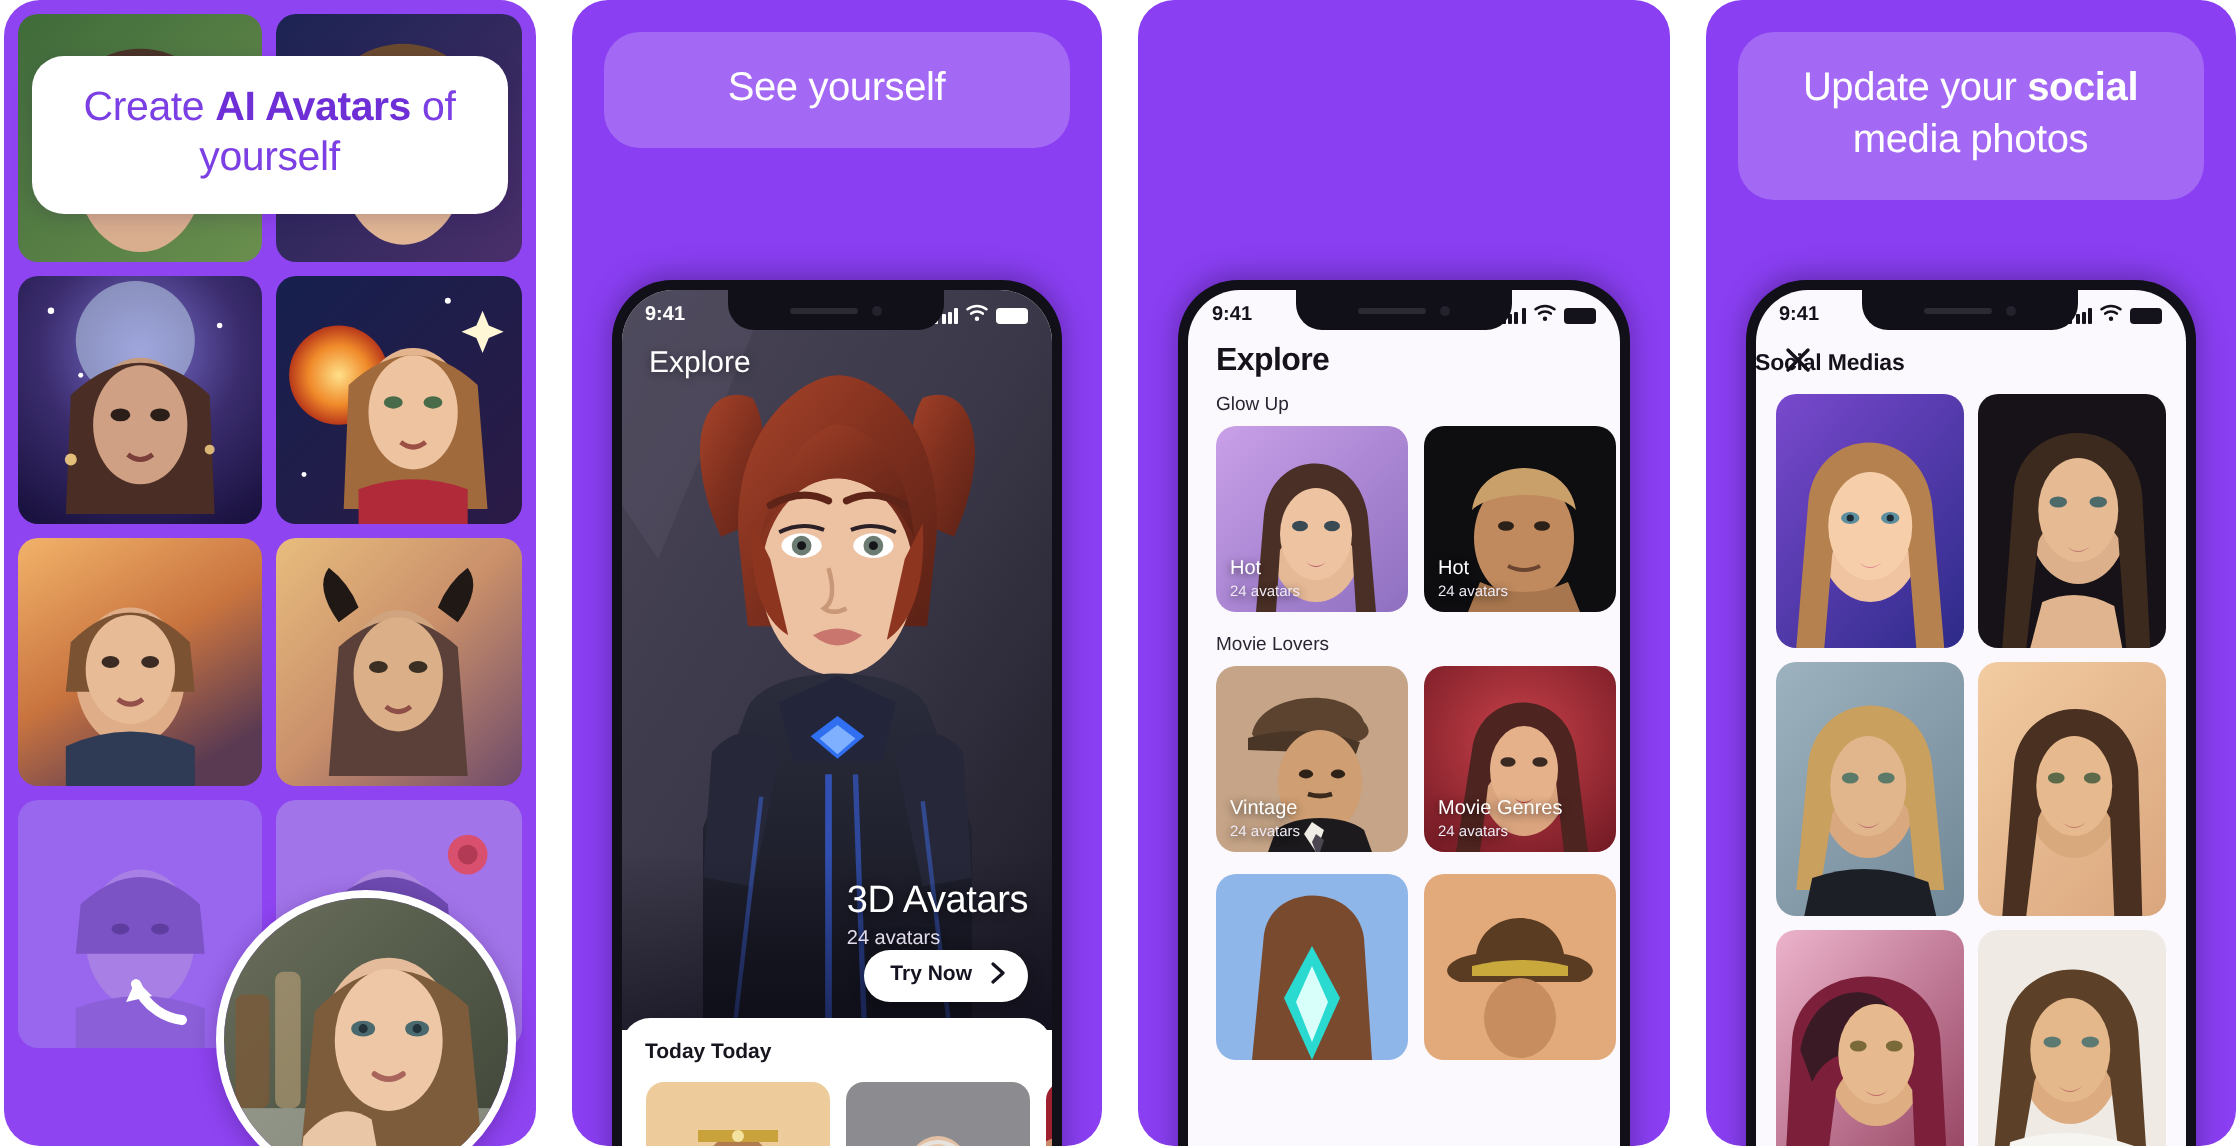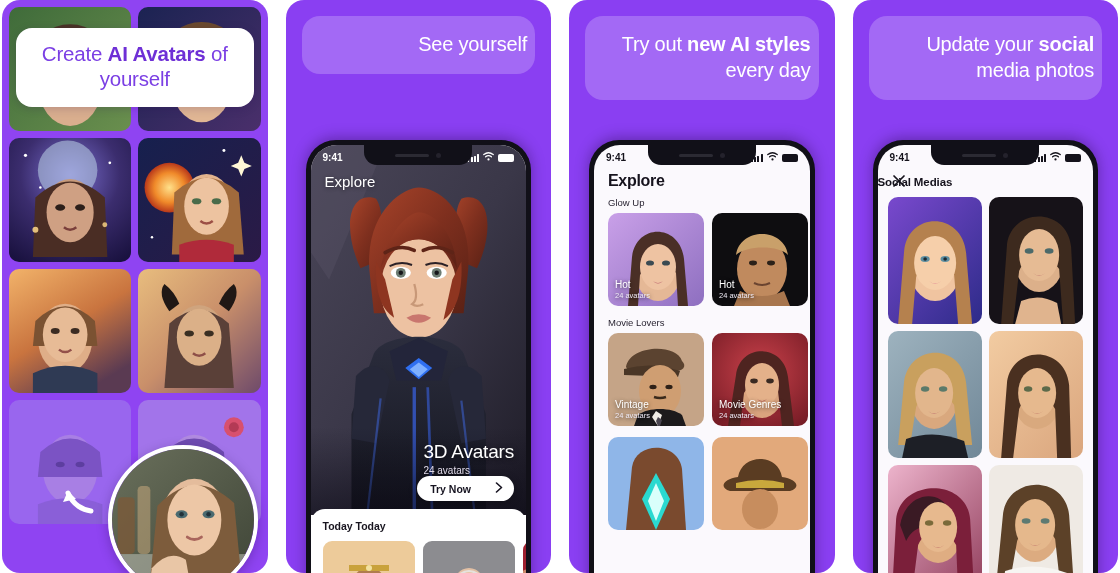--- a/index.html
+++ b/index.html
@@ -75,21 +75,21 @@
     z-index: 7;
   }
 
   
   .ph-headline {
     position: absolute;
     left: 16px; right: 16px; top: 16px;
     background: rgba(255,255,255,.22);
     border-radius: 18px;
     padding: 15px 8px 17px;
-    text-align: right;
+    text-align: center;
     z-index: 4;
   }
   .ph-headline .hl {
     font-size: 20px;
     line-height: 1.3;
     color: #ffffff;
     letter-spacing: -.2px;
   }
   .ph-headline .hl b { font-weight: 700; }
 
@@ -178,21 +178,21 @@
   .p2-hero-title {
     color: #fff; font-size: 19px; font-weight: 500;
     text-shadow: 0 1px 5px rgba(0,0,0,.6);
     letter-spacing: -.2px;
   }
   .p2-hero-sub {
     color: #e2dcec; font-size: 10px; margin-top: 2px;
     text-shadow: 0 1px 4px rgba(0,0,0,.6);
   }
   .try-btn {
-    display: flex; align-items: center; gap: 24px;
+    display: flex; gap: 9px;
     background: #fff; color: #161320;
     border-radius: 999px;
     padding: 6px 10px 6px 13px;
     font-size: 10.5px; font-weight: 600;
     box-shadow: 0 2px 8px rgba(0,0,0,.3);
     white-space: nowrap;
   }
   .p2-sheet {
     position: absolute;
     left: 0; right: 0; bottom: 0;
@@ -611,23 +611,20 @@
         </div>
         <div class="notch">
             <span class="speaker"></span>
             <span class="cam"></span>
           </div>
       </div>
     </div>
   </div>
 
   <div class="panel p3">
-    <div class="ph-headline">
-      <div class="hl"><span>Try out </span><b>new AI styles</b><br><span>every day</span></div>
-    </div>
 
     <div class="phone">
       <div class="screen p3-screen">
         <div class="p3-title">Explore</div>
 
         <div class="p3-body">
 
           <div>
             <div class="sec-label">Glow Up</div>
             <div class="sec-row">

